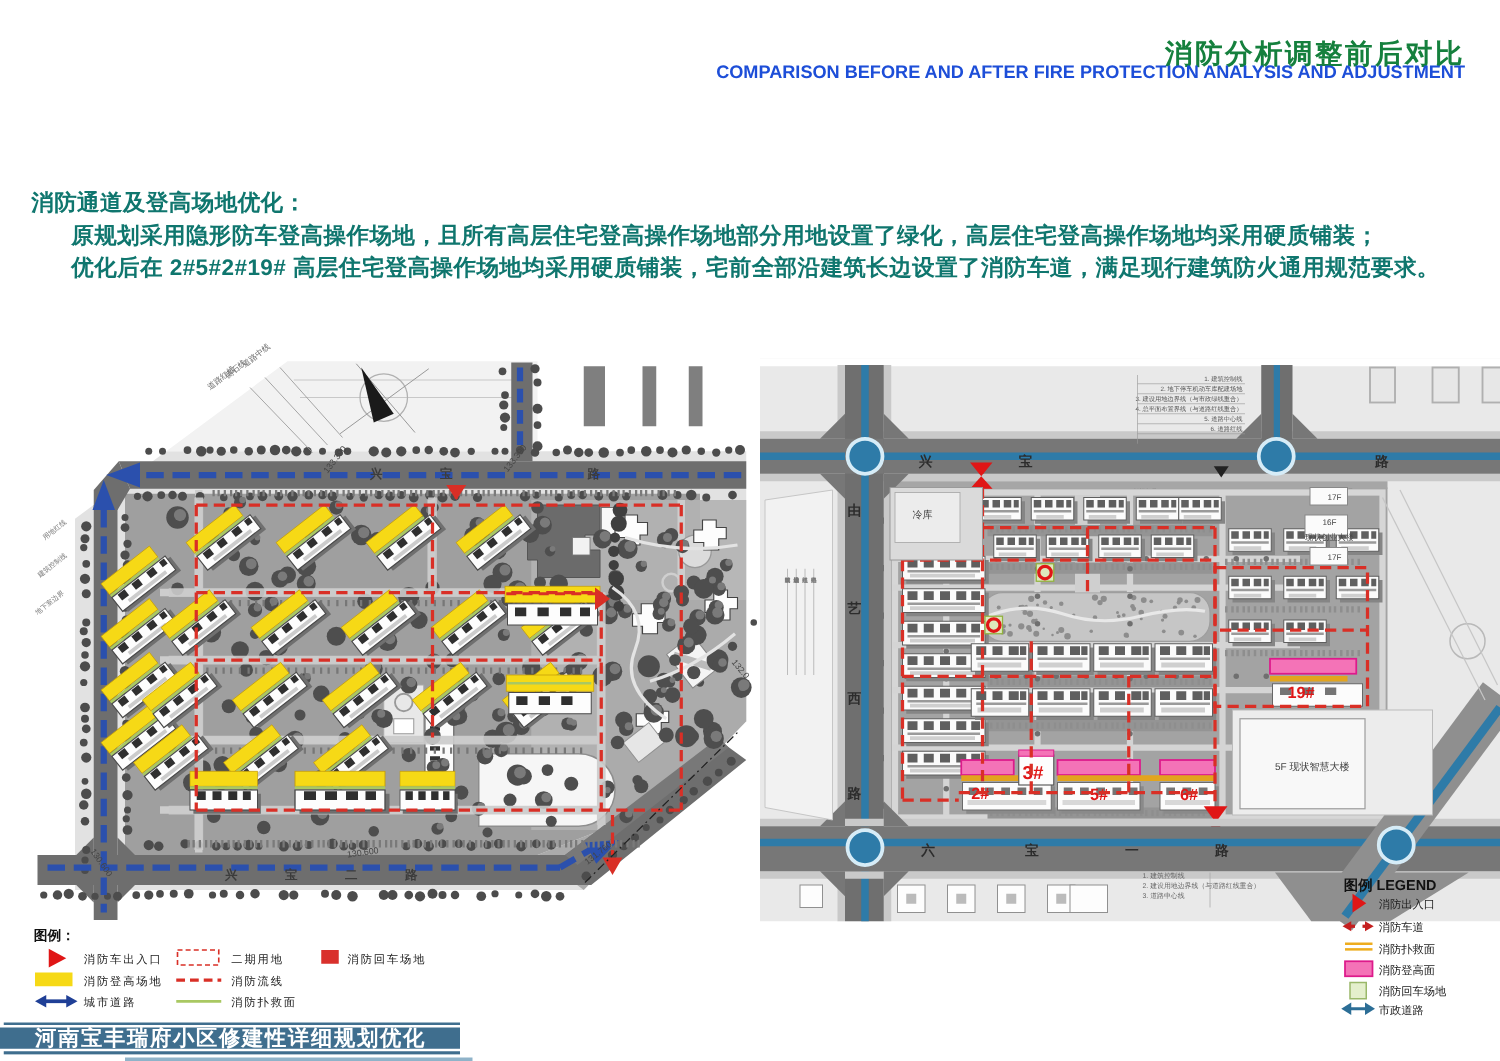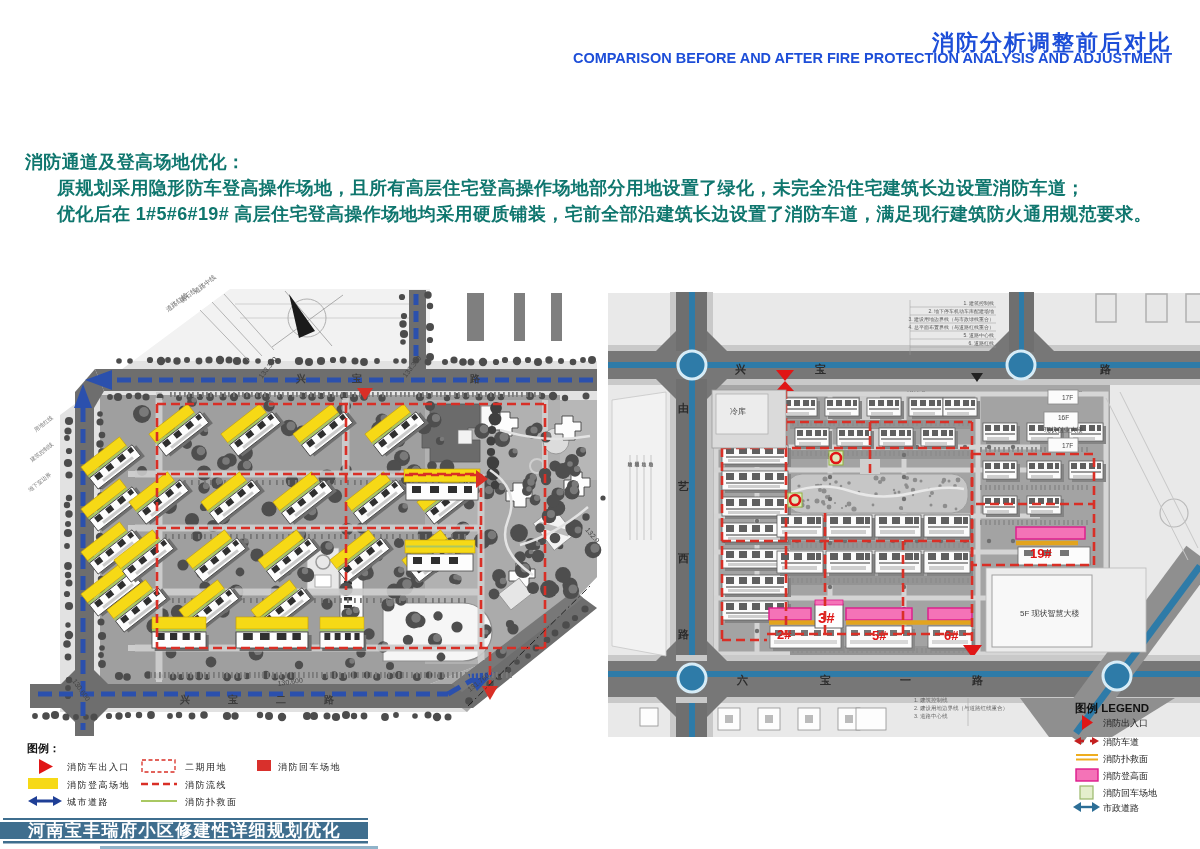--- a/index.html
+++ b/index.html
@@ -1,27 +1,27 @@
 <!DOCTYPE html>
 <html><head><meta charset="utf-8">
 <style>
 html,body{margin:0;padding:0;background:#fff;width:1200px;height:849px;overflow:hidden;}
 body{font-family:"Liberation Sans",sans-serif;position:relative;}
 .abs{position:absolute;}
 </style></head>
 <body>
 
-<div class="abs" style="right:28px;top:28px;font-size:22px;font-weight:bold;letter-spacing:2px;color:#1d4ed8;">消防分析调整前后对比</div>
+<div class="abs" style="right:28px;top:28px;font-size:22px;font-weight:bold;letter-spacing:2px;color:#15803d;">消防分析调整前后对比</div>
 
 <div class="abs" style="right:28px;top:50px;font-size:14.5px;font-weight:bold;color:#1d4ed8;">COMPARISON BEFORE AND AFTER FIRE PROTECTION ANALYSIS AND ADJUSTMENT</div>
 
 <div class="abs" style="left:25px;top:149px;font-size:18px;font-weight:bold;color:#0f766e;line-height:26px;letter-spacing:0.35px;">
 <div>消防通道及登高场地优化：</div>
-<div style="margin-left:32px;">原规划采用隐形防车登高操作场地，且所有高层住宅登高操作场地部分用地设置了绿化，未完全沿住宅建筑长边设置消防车道；</div>
-<div style="margin-left:32px;">优化后在 1#5#6#19# 高层住宅登高操作场地均采用硬质铺装，宅前全部沿建筑长边设置了消防车道，满足现行建筑防火通用规范要求。</div>
+<div style="margin-left:32px;">原规划采用隐形防车登高操作场地，且所有高层住宅登高操作场地部分用地设置了绿化，高层住宅登高操作场地均采用硬质铺装；</div>
+<div style="margin-left:32px;">优化后在 2#5#2#19# 高层住宅登高操作场地均采用硬质铺装，宅前全部沿建筑长边设置了消防车道，满足现行建筑防火通用规范要求。</div>
 </div>
 
 <div class="abs" style="left:0;top:0;">
 <svg width="1200" height="849" viewBox="0 0 1200 849" font-family="Liberation Sans, sans-serif">
 
 <polygon points="133,361 597,361 597,577 467,712 60,712 60,415" fill="#e2e2e2"></polygon>
 
 <polygon points="230,289 430,289 430,361 133,361" fill="#f2f2f2"></polygon>
 
 <g stroke="#c8c8c8" stroke-width="0.8" fill="none">

